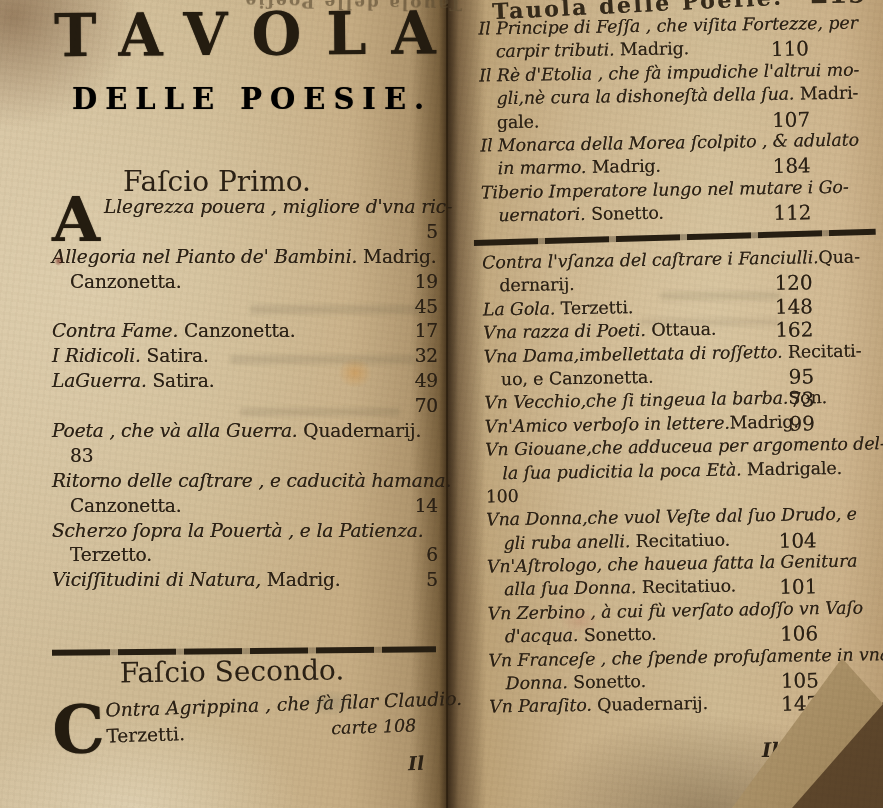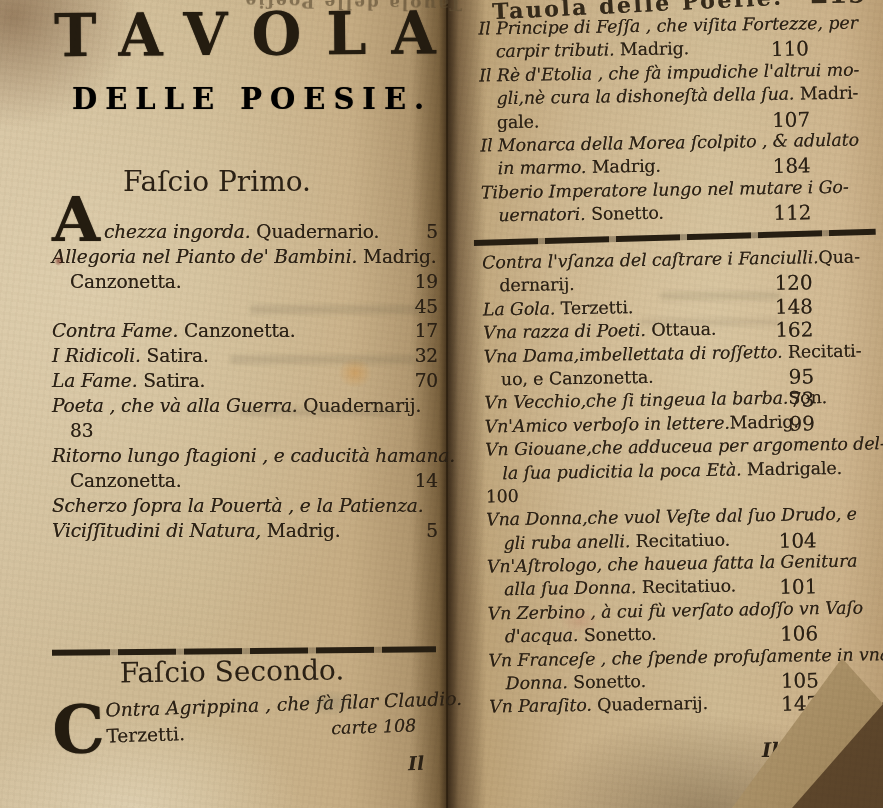--- a/index.html
+++ b/index.html
@@ -108,33 +108,35 @@
   <div class="page-right"></div>
   <div class="gutter"></div>
   <div class="gutter-line"></div>
 
   <div class="lp-content">
     <div class="bleed-top">Tauola delle Poeſie.</div>
     <div class="title">TAVOLA</div>
     <div class="subtitle">DELLE POESIE.</div>
     <div class="fascio1">Faſcio Primo.</div>
     <div class="entries-l">
-        <div class="line pad"><span class="dropcap">A</span></div>
-        <div class="line pad"><span class="txt"><span class="it">chezza ingorda. </span><span class="ro">Quadernario.</span></span><span class="num">5</span></div>
+        <div class="line pad"><span class="dropcap">A</span><span class="txt"><span class="it">Llegrezza pouera , migliore d'vna ric-</span></span></div>
+        <div class="line pad"><span class="num">5</span></div>
         <div class="line"><span class="txt"><span class="it">Allegoria nel Pianto de' Bambini. </span><span class="ro">Madrig.</span></span></div>
         <div class="line ind"><span class="txt"><span class="ro">Canzonetta.</span></span><span class="num">19</span></div>
         <div class="line"><span class="num">45</span></div>
         <div class="line"><span class="txt"><span class="it">Contra Fame. </span><span class="ro">Canzonetta.</span></span><span class="num">17</span></div>
         <div class="line"><span class="txt"><span class="it">I Ridicoli. </span><span class="ro">Satira.</span></span><span class="num">32</span></div>
-        <div class="line"><span class="txt"><span class="it">La Fame. </span><span class="ro">Satira.</span></span><span class="num">70</span></div>
+        <div class="line"><span class="txt"><span class="it">LaGuerra. </span><span class="ro">Satira.</span></span><span class="num">49</span></div>
+        <div class="line"><span class="num">70</span></div>
         <div class="line"><span class="txt"><span class="it">Poeta , che và alla Guerra. </span><span class="ro">Quadernarij.</span></span></div>
         <div class="line ind"><span class="txt"><span class="ro">83</span></span></div>
-        <div class="line"><span class="txt"><span class="it">Ritorno lungo ſtagioni , e caducità hamana.</span></span></div>
+        <div class="line"><span class="txt"><span class="it">Ritorno delle caſtrare , e caducità hamana.</span></span></div>
         <div class="line ind"><span class="txt"><span class="ro">Canzonetta.</span></span><span class="num">14</span></div>
         <div class="line"><span class="txt"><span class="it">Scherzo ſopra la Pouertà , e la Patienza.</span></span></div>
+        <div class="line ind"><span class="txt"><span class="ro">Terzetto.</span></span><span class="num">6</span></div>
         <div class="line"><span class="txt"><span class="it">Viciſſitudini di Natura, </span><span class="ro">Madrig.</span></span><span class="num">5</span></div>
       </div>
     <div class="rule-l"></div>
     <div class="fascio2">Faſcio Secondo.</div>
     <div class="entries-l2">
         <div class="line pad"><span class="dropcap">C</span><span class="txt"><span class="it">Ontra Agrippina , che fà filar Claudio.</span></span></div>
         <div class="line pad"><span class="txt"><span class="ro">Terzetti.</span></span><span class="num">carte 108</span></div>
       </div>
     <div class="catch-l">Il</div>
   </div>

